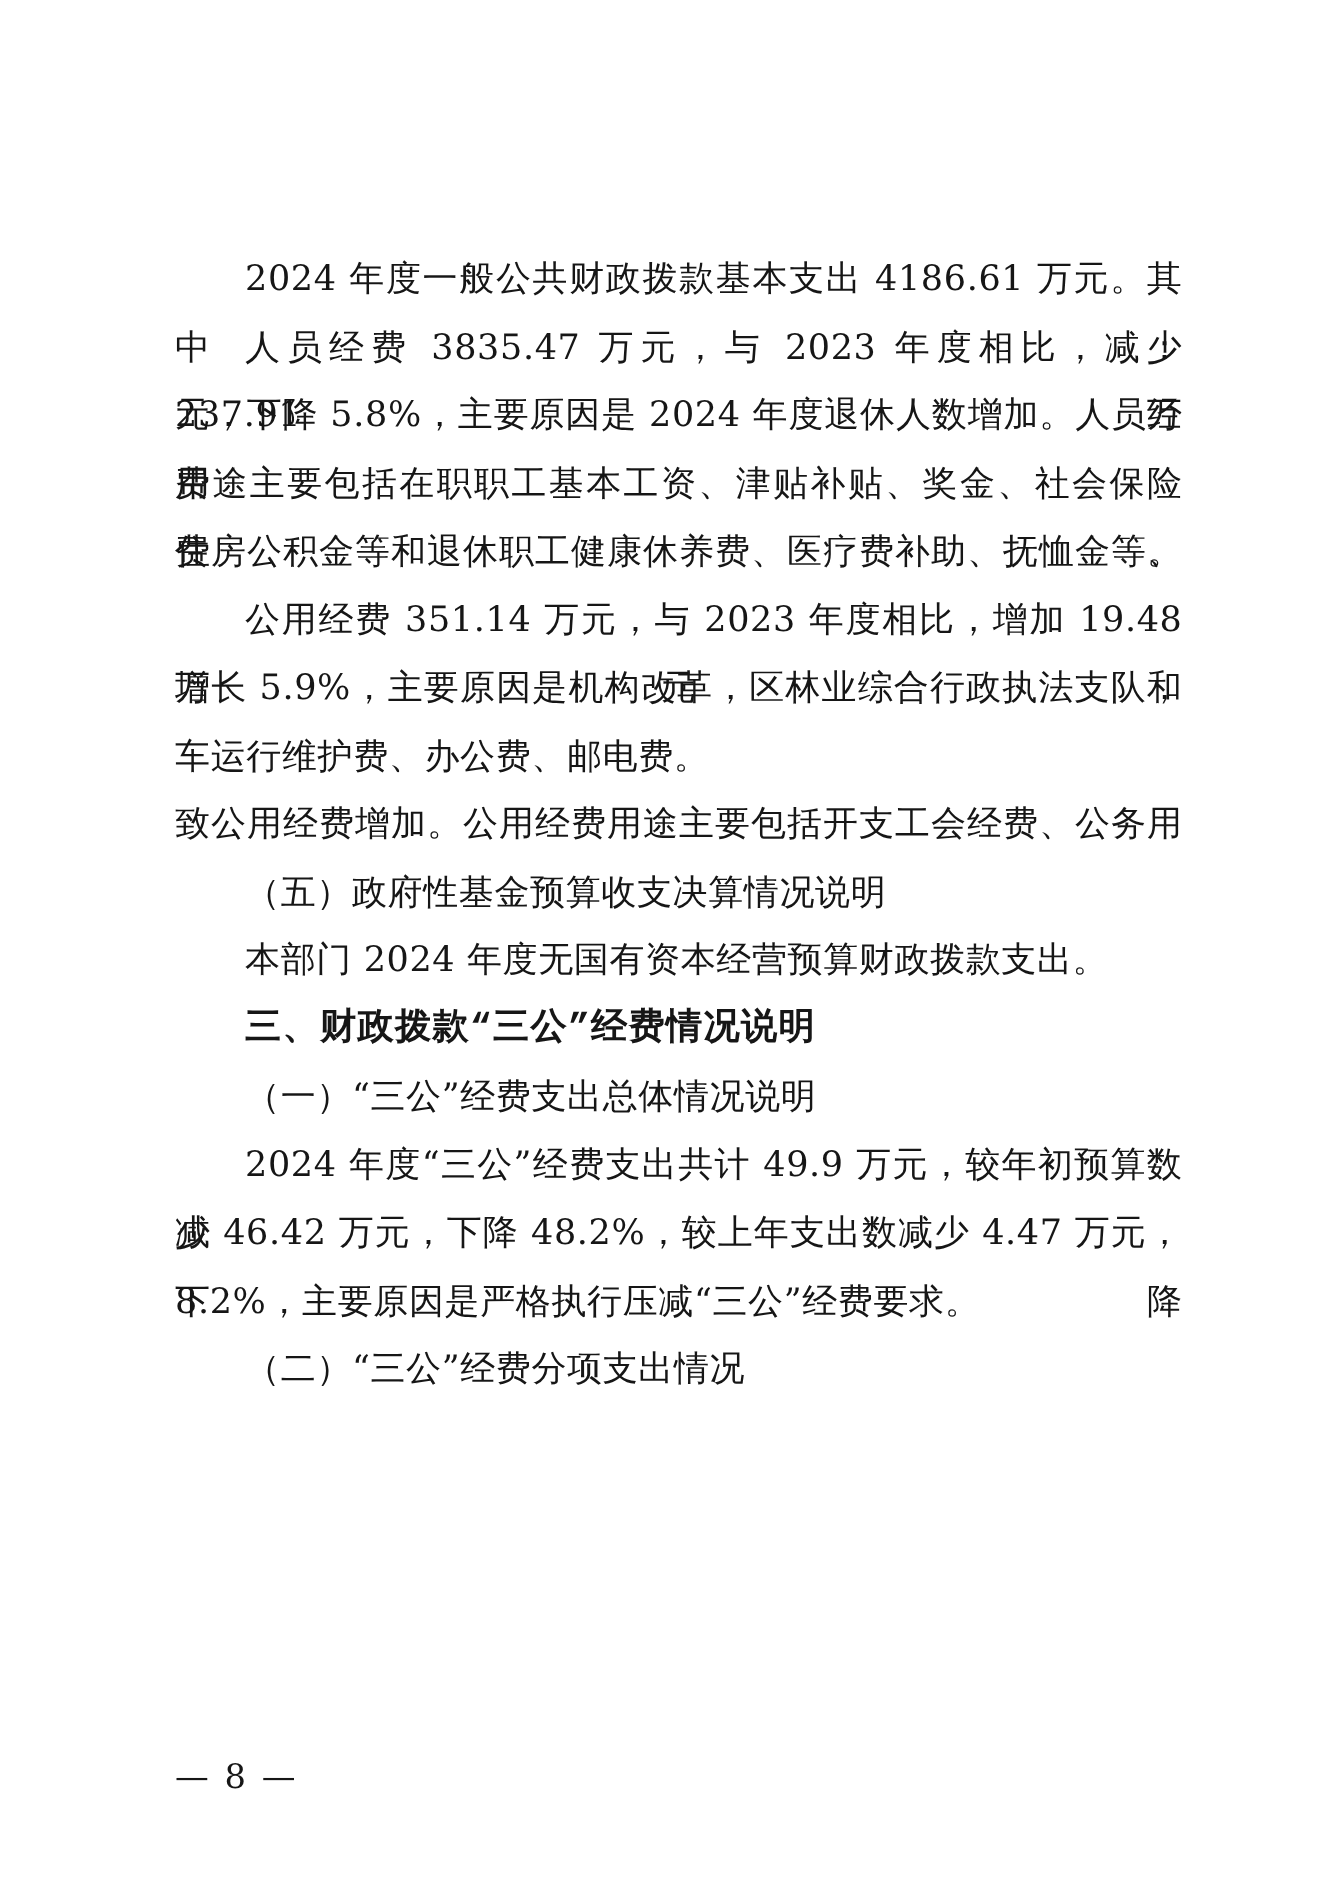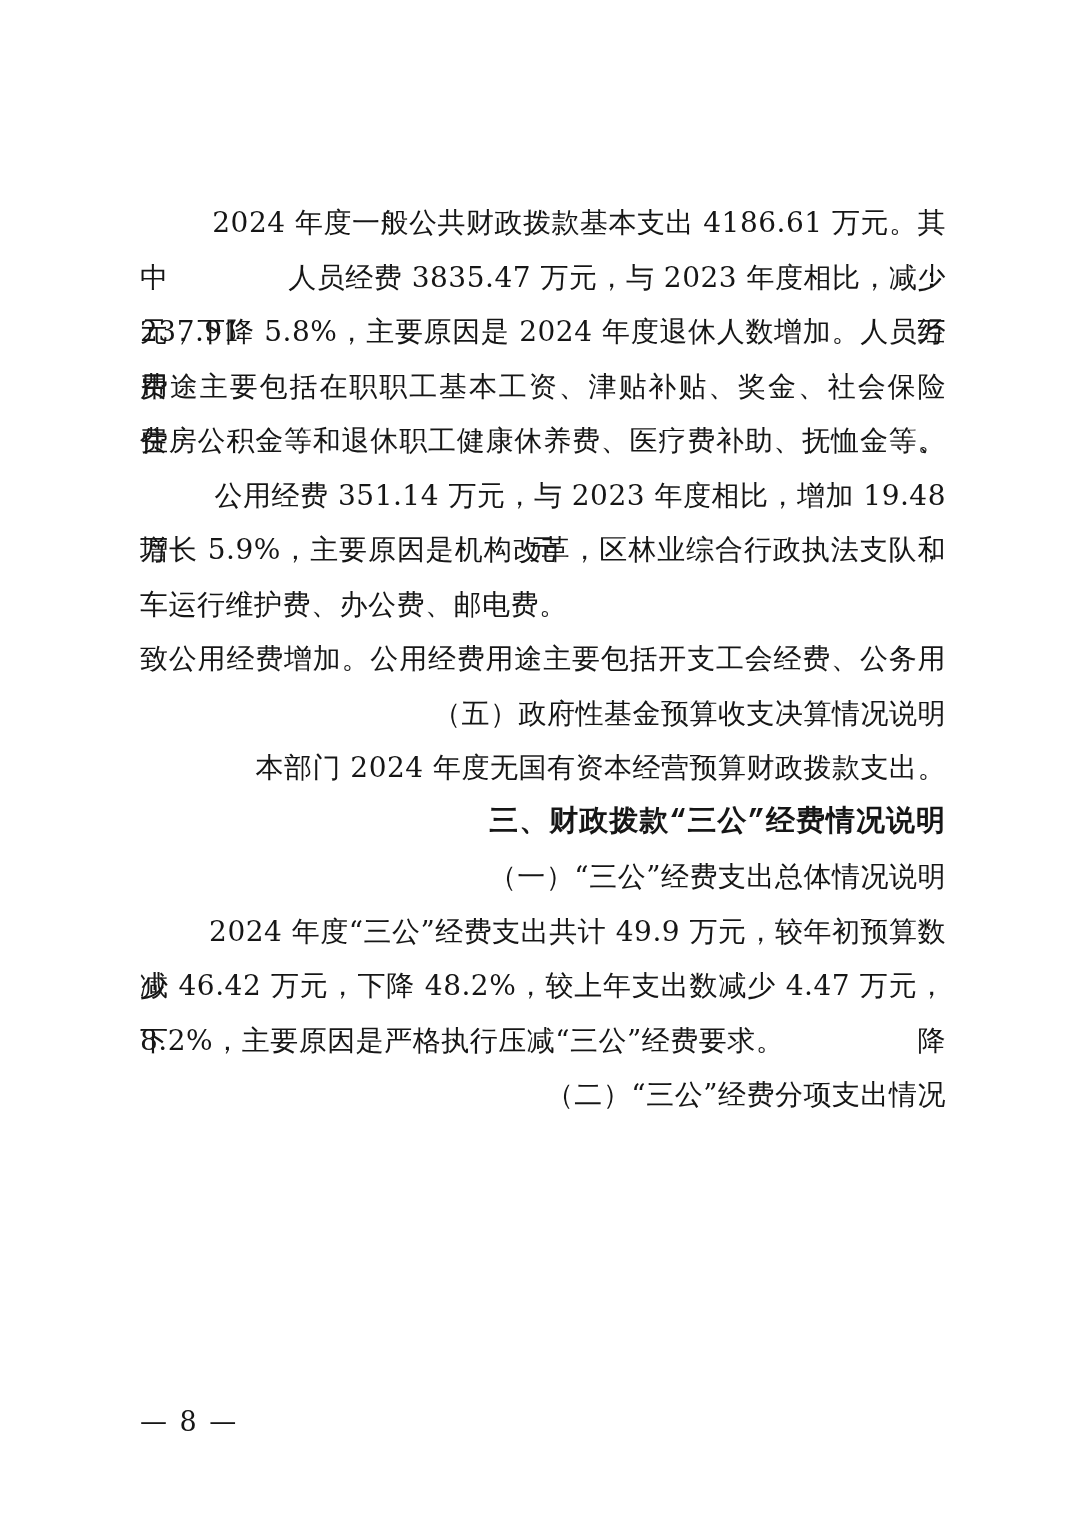--- a/index.html
+++ b/index.html
@@ -32,21 +32,20 @@
   }
   
   .line.fill {
     white-space: normal;
     text-align: justify;
     text-align-last: justify;
   }
   
   .line.indent {
     text-indent: 56px;
-    text-align: right;
   }
   
   .line.kai {
     font-weight: 500;
   }
   
   .line.hei {
     font-family: Liberation Mono, monospace;
     font-weight: 700;
     font-size: 29px;

